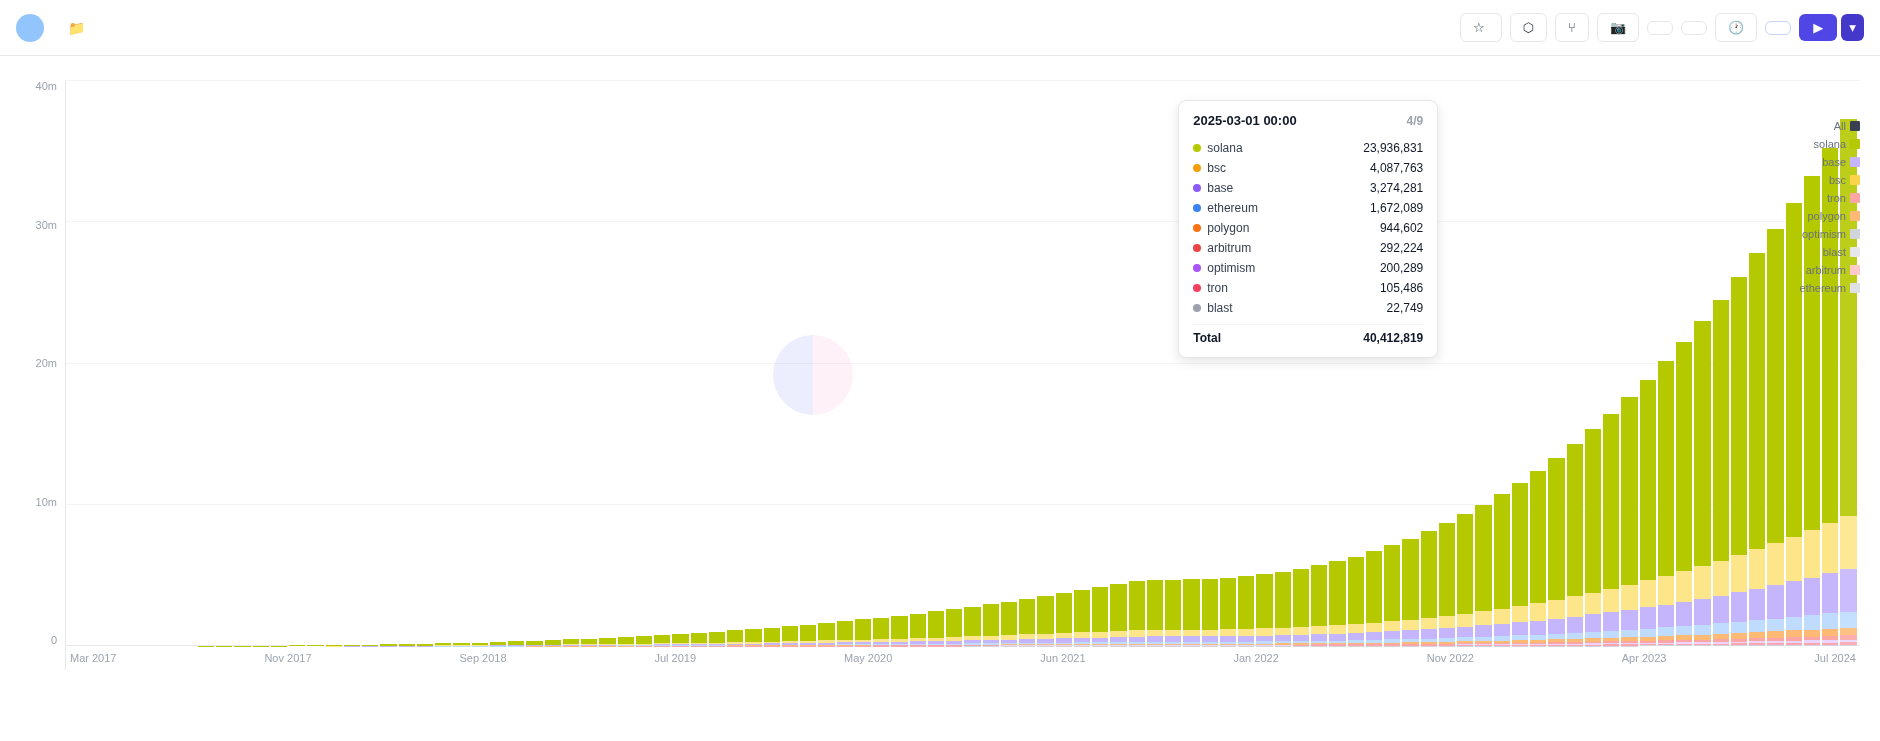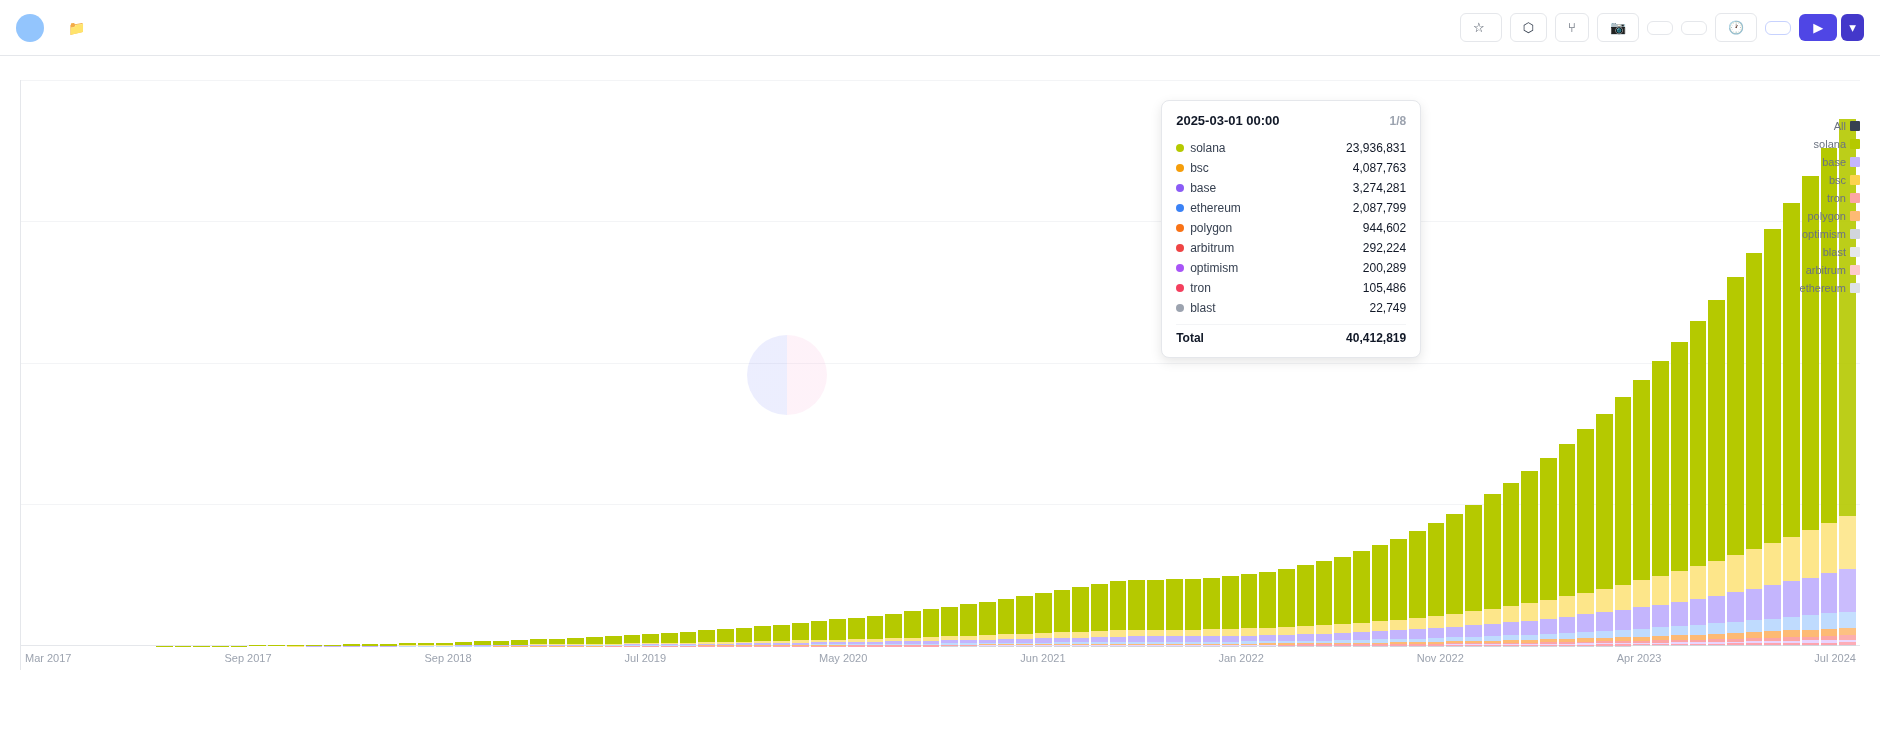--- a/index.html
+++ b/index.html
@@ -223,20 +223,27 @@
 <div class="chart-container">
   <div class="chart-title"></div>
   <div class="chart-subtitle"></div>
   <div class="read-more">
     <span></span>
     <a href="#"></a>
   </div>
 
   <div class="chart-wrapper">
 
+    <div class="y-axis" id="y-axis">
+        <span>40m</span>
+        <span>30m</span>
+        <span>20m</span>
+        <span>10m</span>
+        <span>0</span>
+      </div>
 
     <div class="chart-area">
 
       <div class="grid-lines">
         <div class="grid-line"></div>
         <div class="grid-line"></div>
         <div class="grid-line"></div>
         <div class="grid-line"></div>
         <div class="grid-line" style="background:#e5e7eb"></div>
       </div>
@@ -1518,35 +1525,35 @@
               <div style="height: 4.24px; background: rgb(252, 165, 165); width: 100%; opacity: 0.9;"></div>
               <div style="height: 2.65px; background: rgb(233, 213, 255); width: 100%; opacity: 0.9;"></div>
               <div style="height: 2.65px; background: rgb(253, 164, 175); width: 100%; opacity: 0.9;"></div>
               <div style="height: 1.06px; background: rgb(209, 213, 219); width: 100%; opacity: 0.9;"></div>
             </div>
           </div>
         </div>
 
       <div class="x-axis" id="x-axis">
           <span>Mar 2017</span>
-          <span>Sep 2017</span>
+          <span>Nov 2017</span>
           <span>Sep 2018</span>
           <span>Jul 2019</span>
           <span>May 2020</span>
           <span>Jun 2021</span>
           <span>Jan 2022</span>
           <span>Nov 2022</span>
           <span>Apr 2023</span>
           <span>Jul 2024</span>
         </div>
 
       <div class="tooltip" id="tooltip">
           <div class="tooltip-header">
   <span>2025-03-01 00:00</span>
-  <span class="tooltip-nav">1/8</span>
+  <span class="tooltip-nav">4/9</span>
 </div>
           <div class="tooltip-row">
     <span class="tooltip-label">
       <span class="tooltip-dot" style="background:#b5c900"></span>
       <span>solana</span>
     </span>
     <span class="tooltip-value">23,936,831</span>
   </div>
           <div class="tooltip-row">
     <span class="tooltip-label">
@@ -1560,21 +1567,21 @@
       <span class="tooltip-dot" style="background:#8b5cf6"></span>
       <span>base</span>
     </span>
     <span class="tooltip-value">3,274,281</span>
   </div>
           <div class="tooltip-row">
     <span class="tooltip-label">
       <span class="tooltip-dot" style="background:#3b82f6"></span>
       <span>ethereum</span>
     </span>
-    <span class="tooltip-value">2,087,799</span>
+    <span class="tooltip-value">1,672,089</span>
   </div>
           <div class="tooltip-row">
     <span class="tooltip-label">
       <span class="tooltip-dot" style="background:#f97316"></span>
       <span>polygon</span>
     </span>
     <span class="tooltip-value">944,602</span>
   </div>
           <div class="tooltip-row">
     <span class="tooltip-label">

